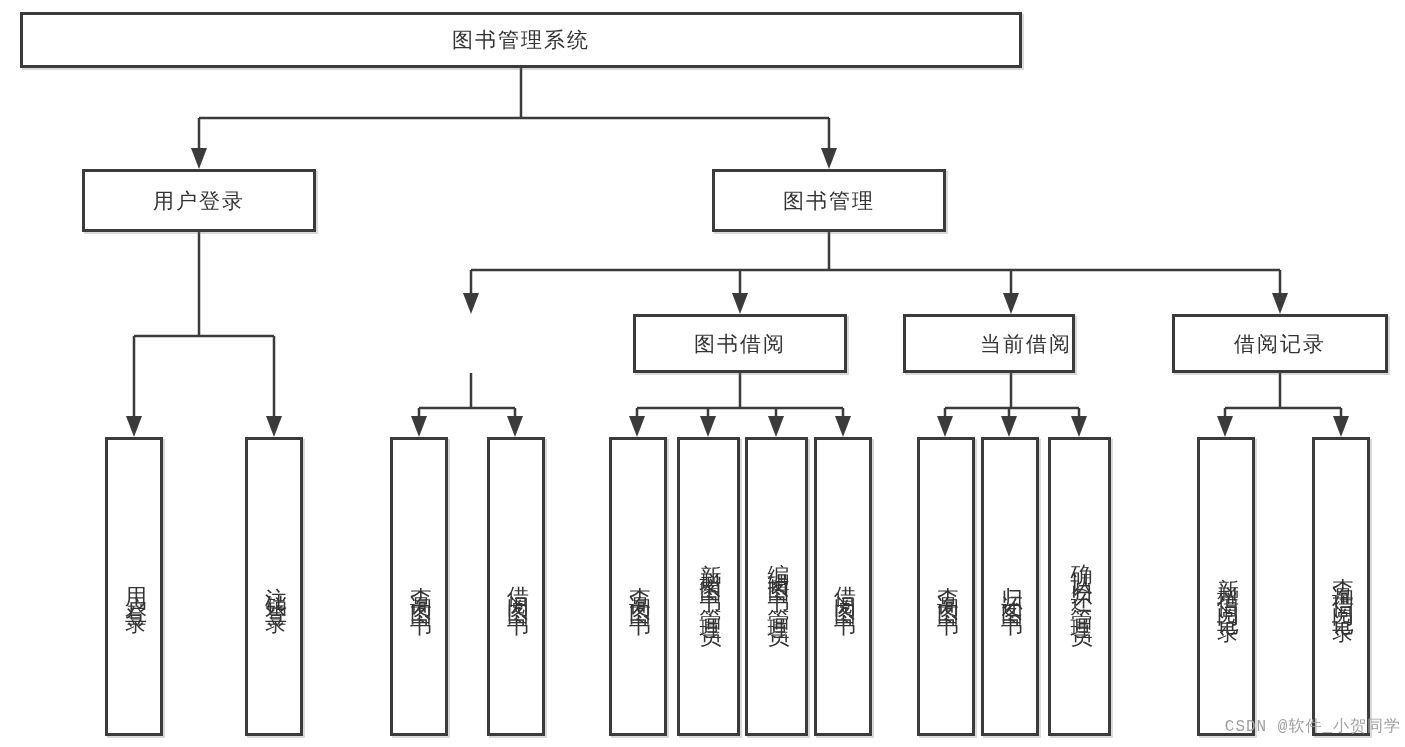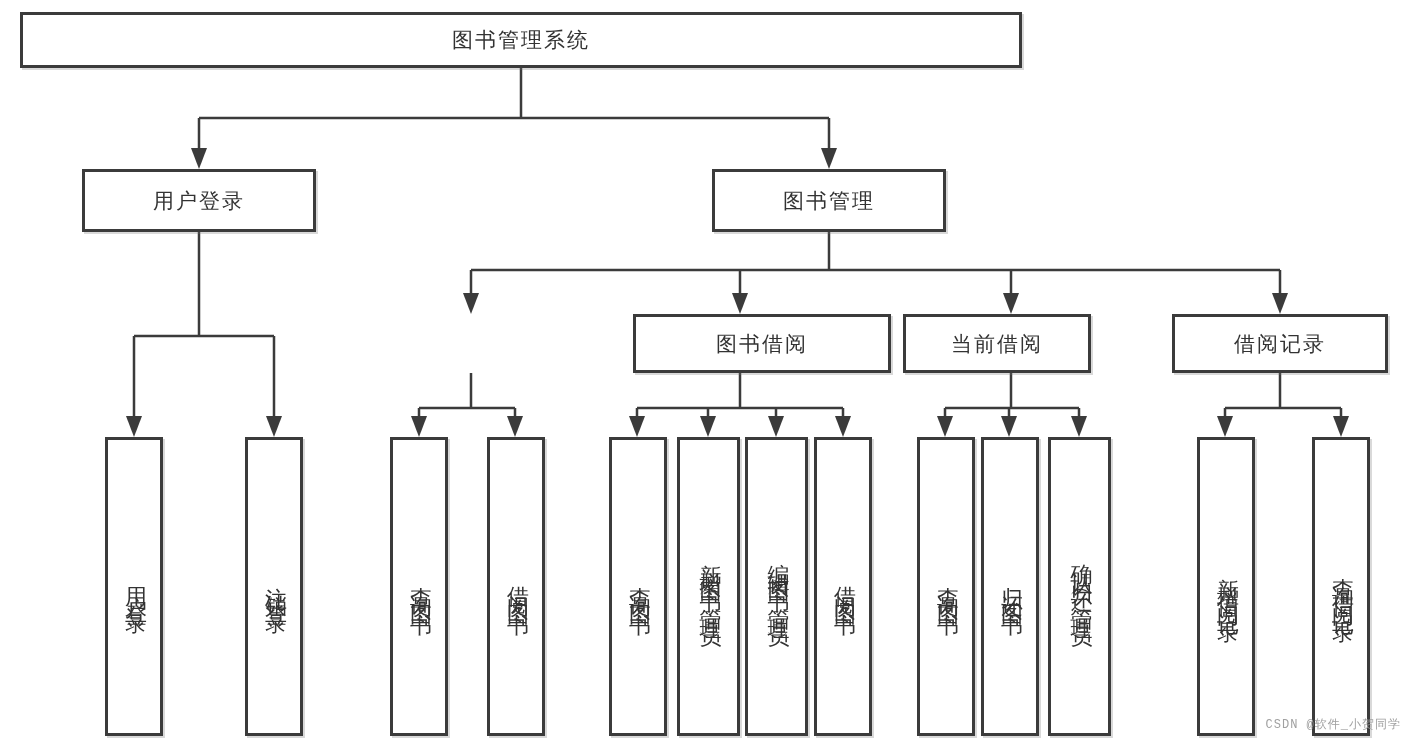--- a/index.html
+++ b/index.html
@@ -38,21 +38,21 @@
     text-orientation:mixed;
     font-size:22px;
     letter-spacing:9px;
     line-height:1;
     color:var(--text);
   }
   .watermark{
     position:absolute;
     top:716px;right:4px;
     z-index:3;
-    font-size:12px;
+    font-size:16px;
     color:var(--wm);
     letter-spacing:1px;
     pointer-events:none;
     white-space:nowrap;
   }
 </style>
 </head>
 <body>
 
 <div id="stage">
@@ -104,24 +104,24 @@
     <span class="h-label">图书管理系统</span>
   </div>
 
   <div class="box" style="left:82px;top:169px;width:234px;height:63px;">
     <span class="h-label">用户登录</span>
   </div>
   <div class="box" style="left:712px;top:169px;width:234px;height:63px;justify-content:center;">
     <span class="h-label">图书管理</span>
   </div>
 
-  <div class="box" style="left:633px;top:314px;width:258px;height:59px;">
+  <div class="box" style="left:633px;top:314px;width:214px;height:59px;">
     <span class="h-label">图书借阅</span>
   </div>
-  <div class="box" style="left:903px;top:314px;width:188px;height:59px;">
+  <div class="box" style="left:903px;top:314px;width:172px;height:59px;justify-content:flex-end;">
     <span class="h-label">当前借阅</span>
   </div>
   <div class="box" style="left:1172px;top:314px;width:216px;height:59px;">
     <span class="h-label">借阅记录</span>
   </div>
 
   <div class="box" style="left:105px;top:437px;width:58px;height:299px;">
     <span class="v-label">用户登录</span>
   </div>
   <div class="box" style="left:245px;top:437px;width:58px;height:299px;">

